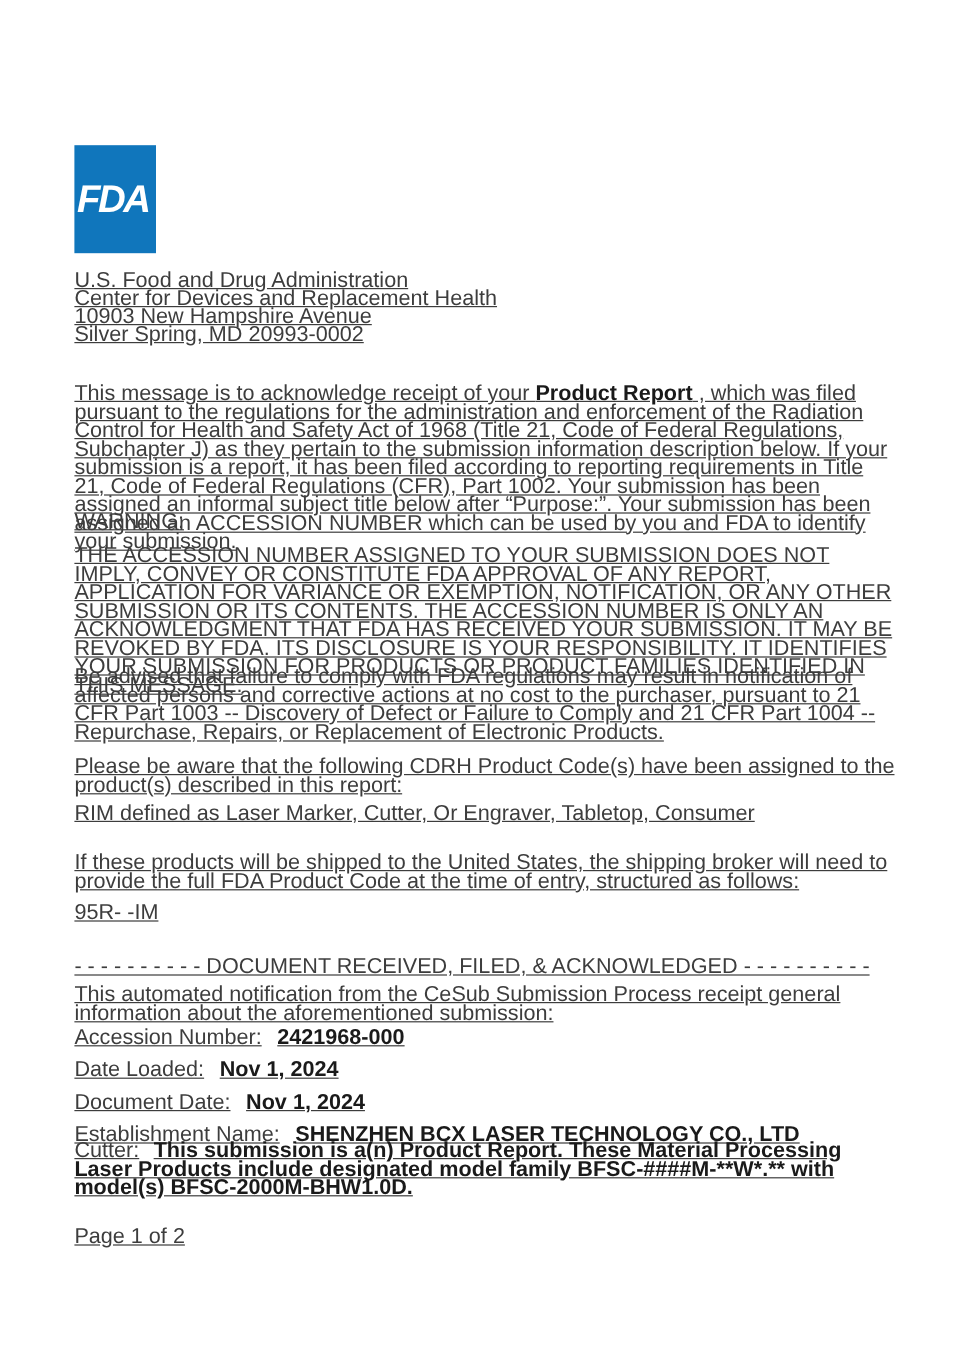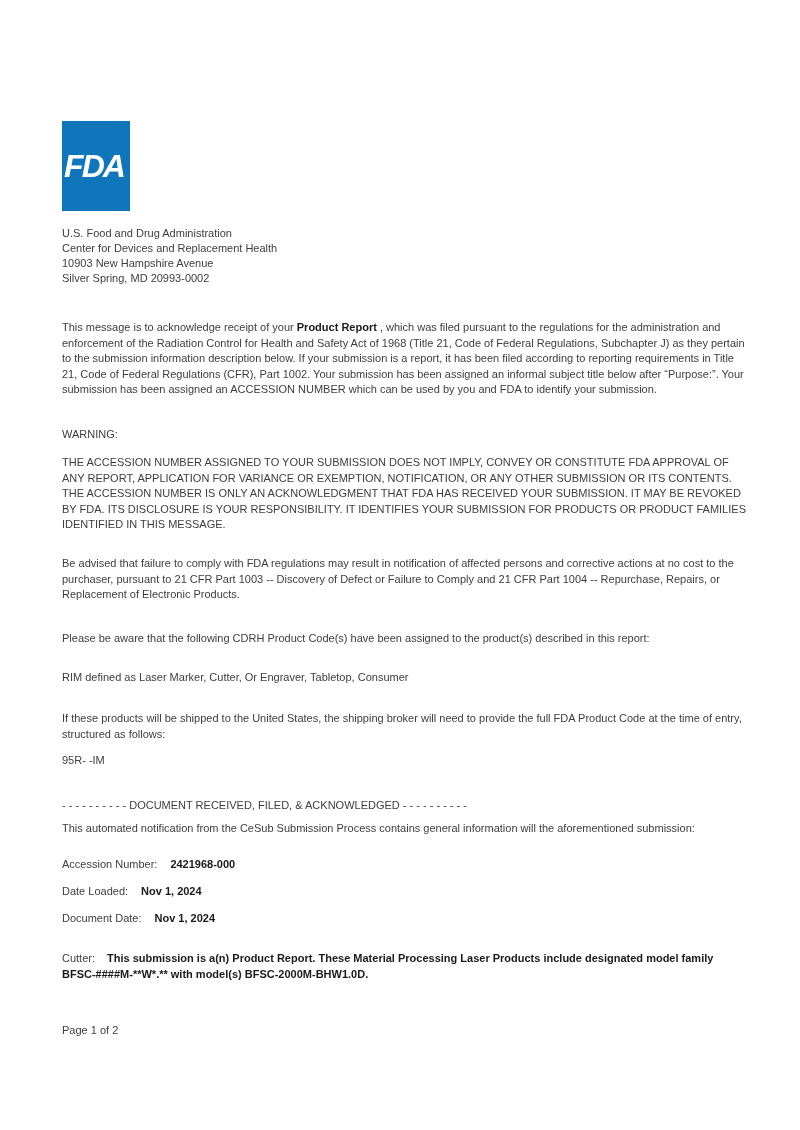--- a/index.html
+++ b/index.html
@@ -7,21 +7,21 @@
   .page{
     position:relative;
     width:800px;height:1130px;
     background:#ffffff;
     font-family:"Liberation Sans",sans-serif;
     color:#3d3d3d;
     overflow:hidden;
   }
   .abs{
     position:absolute;left:62px;width:684px;
-    margin:0;font-size:11px;line-height:15.5px;
+    margin:0;font-size:18px;line-height:15.5px;text-decoration:underline;
   }
   .abs b, .abs strong{color:#1a1a1a;font-weight:bold;}
 
   
   .logo-row{position:absolute;top:121px;left:62px;display:flex;gap:12px;}
   .logo-box{
     width:68px;height:90px;
     display:flex;align-items:center;justify-content:center;
     color:#ffffff;
     font-weight:bold;font-style:italic;
@@ -70,29 +70,32 @@
   <p class="abs" style="top:556px">Be advised that failure to comply with FDA regulations may result in notification of affected persons and corrective actions at no cost to the purchaser, pursuant to 21 CFR Part 1003 -- Discovery of Defect or Failure to Comply and 21 CFR Part 1004 -- Repurchase, Repairs, or Replacement of Electronic Products.</p>
 
   <p class="abs" style="top:631px">Please be aware that the following CDRH Product Code(s) have been assigned to the product(s) described in this report:</p>
   <p class="abs" style="top:711px">If these products will be shipped to the United States, the shipping broker will need to provide the full FDA Product Code at the time of entry, structured as follows:</p>
 
   <p class="abs" style="top:670px">RIM defined as Laser Marker, Cutter, Or Engraver, Tabletop, Consumer</p>
   <p class="abs" style="top:753px">95R- -IM</p>
 
   <p class="abs" style="top:798px">- - - - - - - - - - DOCUMENT RECEIVED, FILED, &amp; ACKNOWLEDGED - - - - - - - - - -</p>
 
-  <p class="abs" style="top:821px">This automated notification from the CeSub Submission Process contains general information will the aforementioned submission:</p>
+  <p class="abs" style="top:821px">This automated notification from the CeSub Submission Process receipt general information about the aforementioned submission:</p>
 
   <div class="abs field-row" style="top:857px">
     <span class="field-label">Accession Number:</span><span class="field-value">2421968-000</span>
   </div>
   <div class="abs field-row" style="top:884px">
     <span class="field-label">Date Loaded:</span><span class="field-value">Nov 1, 2024</span>
   </div>
   <div class="abs field-row" style="top:911px">
     <span class="field-label">Document Date:</span><span class="field-value">Nov 1, 2024</span>
   </div>
+  <div class="abs field-row" style="top:938px">
+    <span class="field-label">Establishment Name:</span><span class="field-value">SHENZHEN BCX LASER TECHNOLOGY CO., LTD</span>
+  </div>
 
   <p class="abs" style="top:951px"><span class="purpose-label">Cutter:</span><span class="purpose-value">This submission is a(n) Product Report. These Material Processing Laser Products include designated model family BFSC-####M-**W*.** with model(s) BFSC-2000M-BHW1.0D.</span></p>
 
   <p class="abs" style="top:1023px">Page 1 of 2</p>
 
 </div>
 
 </body></html>

